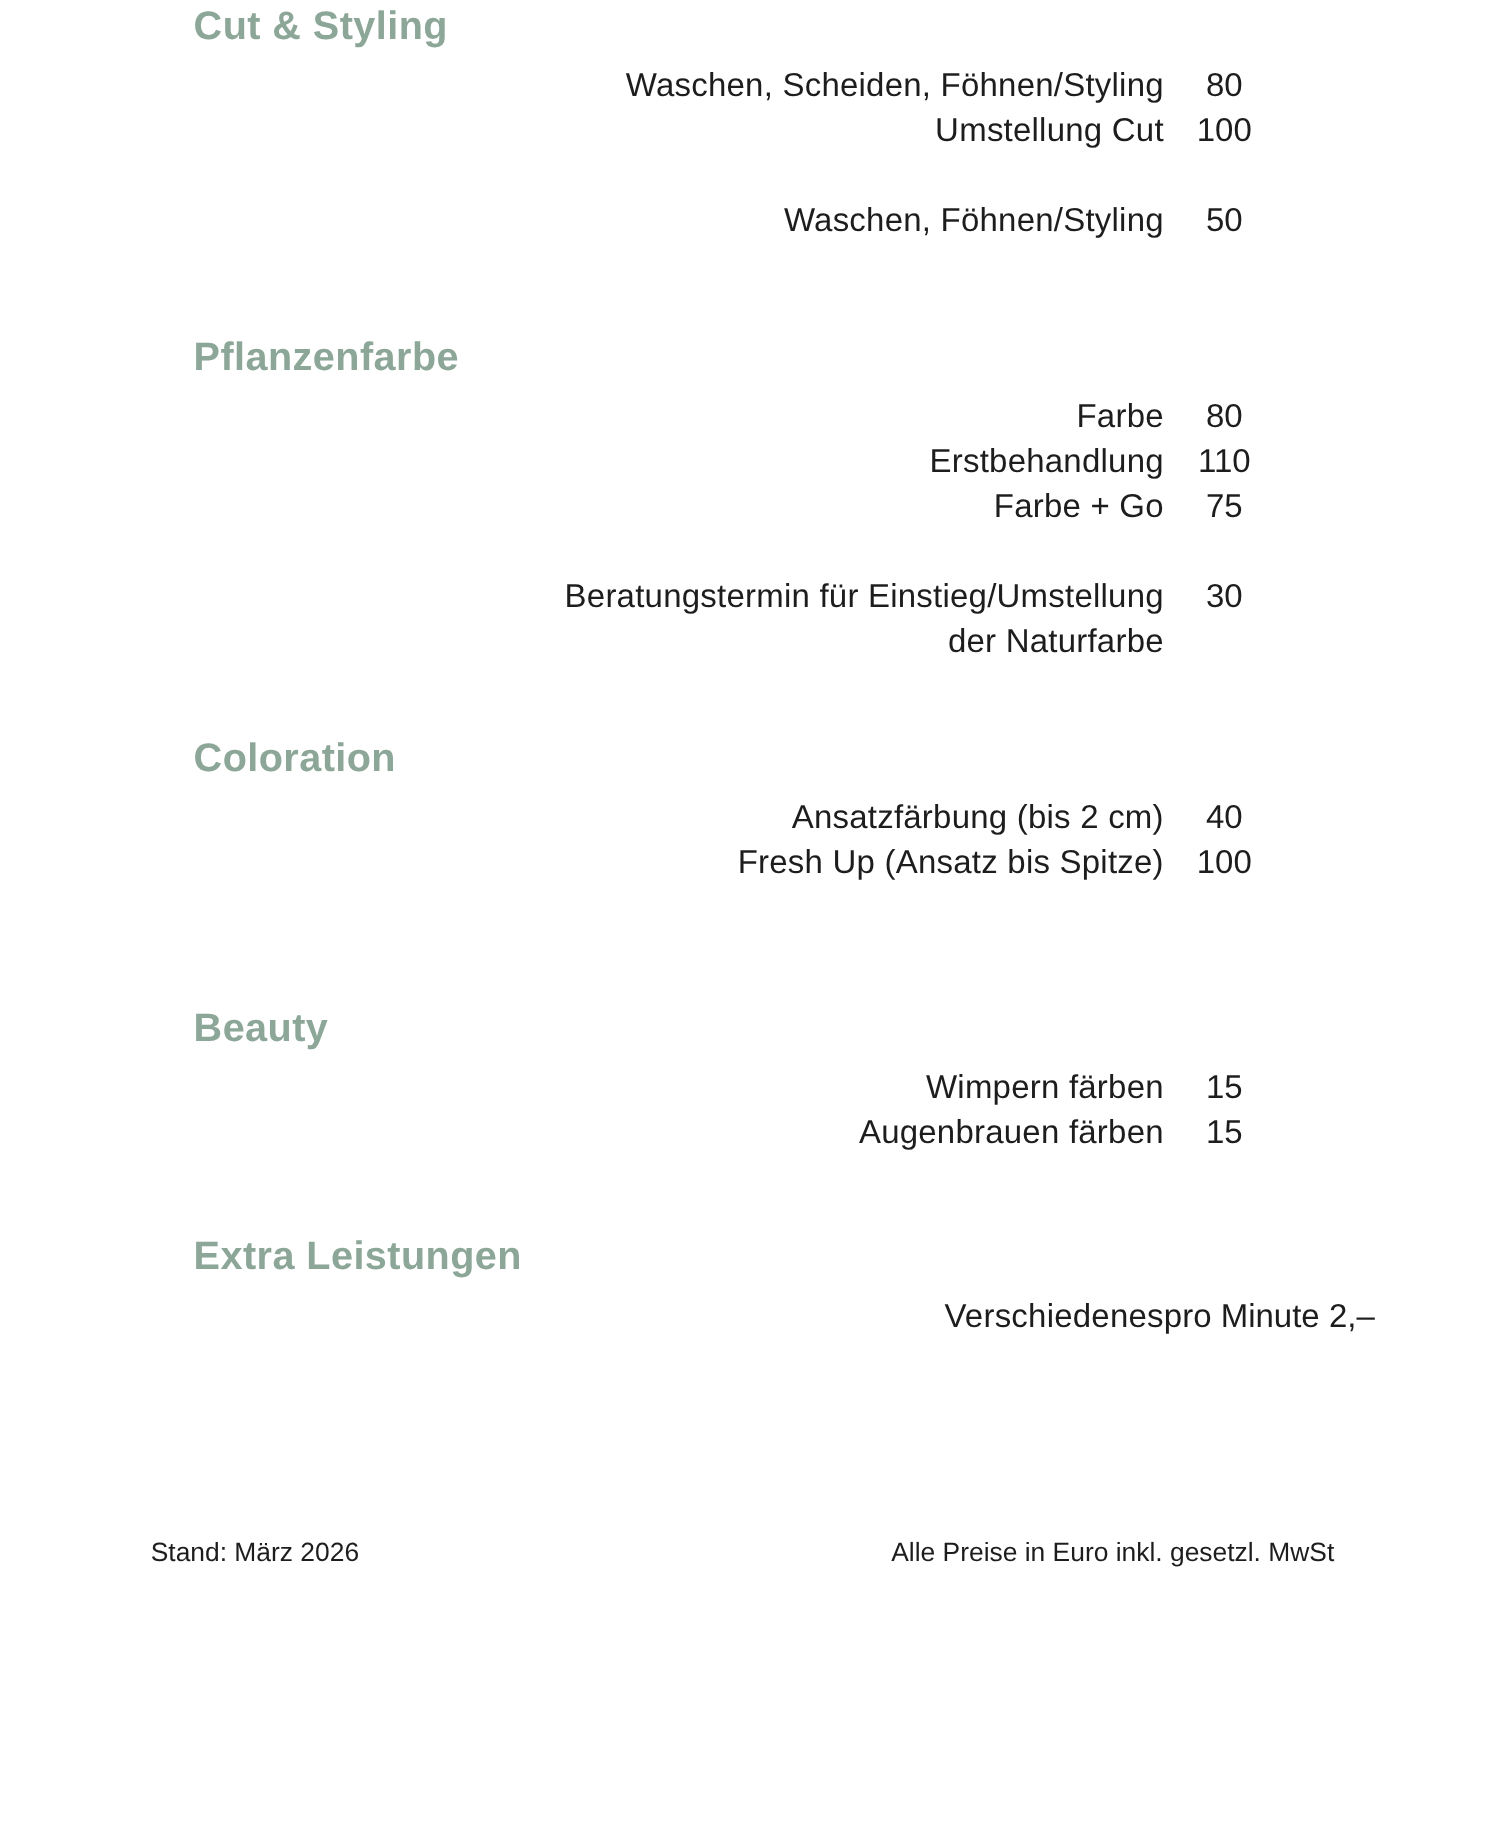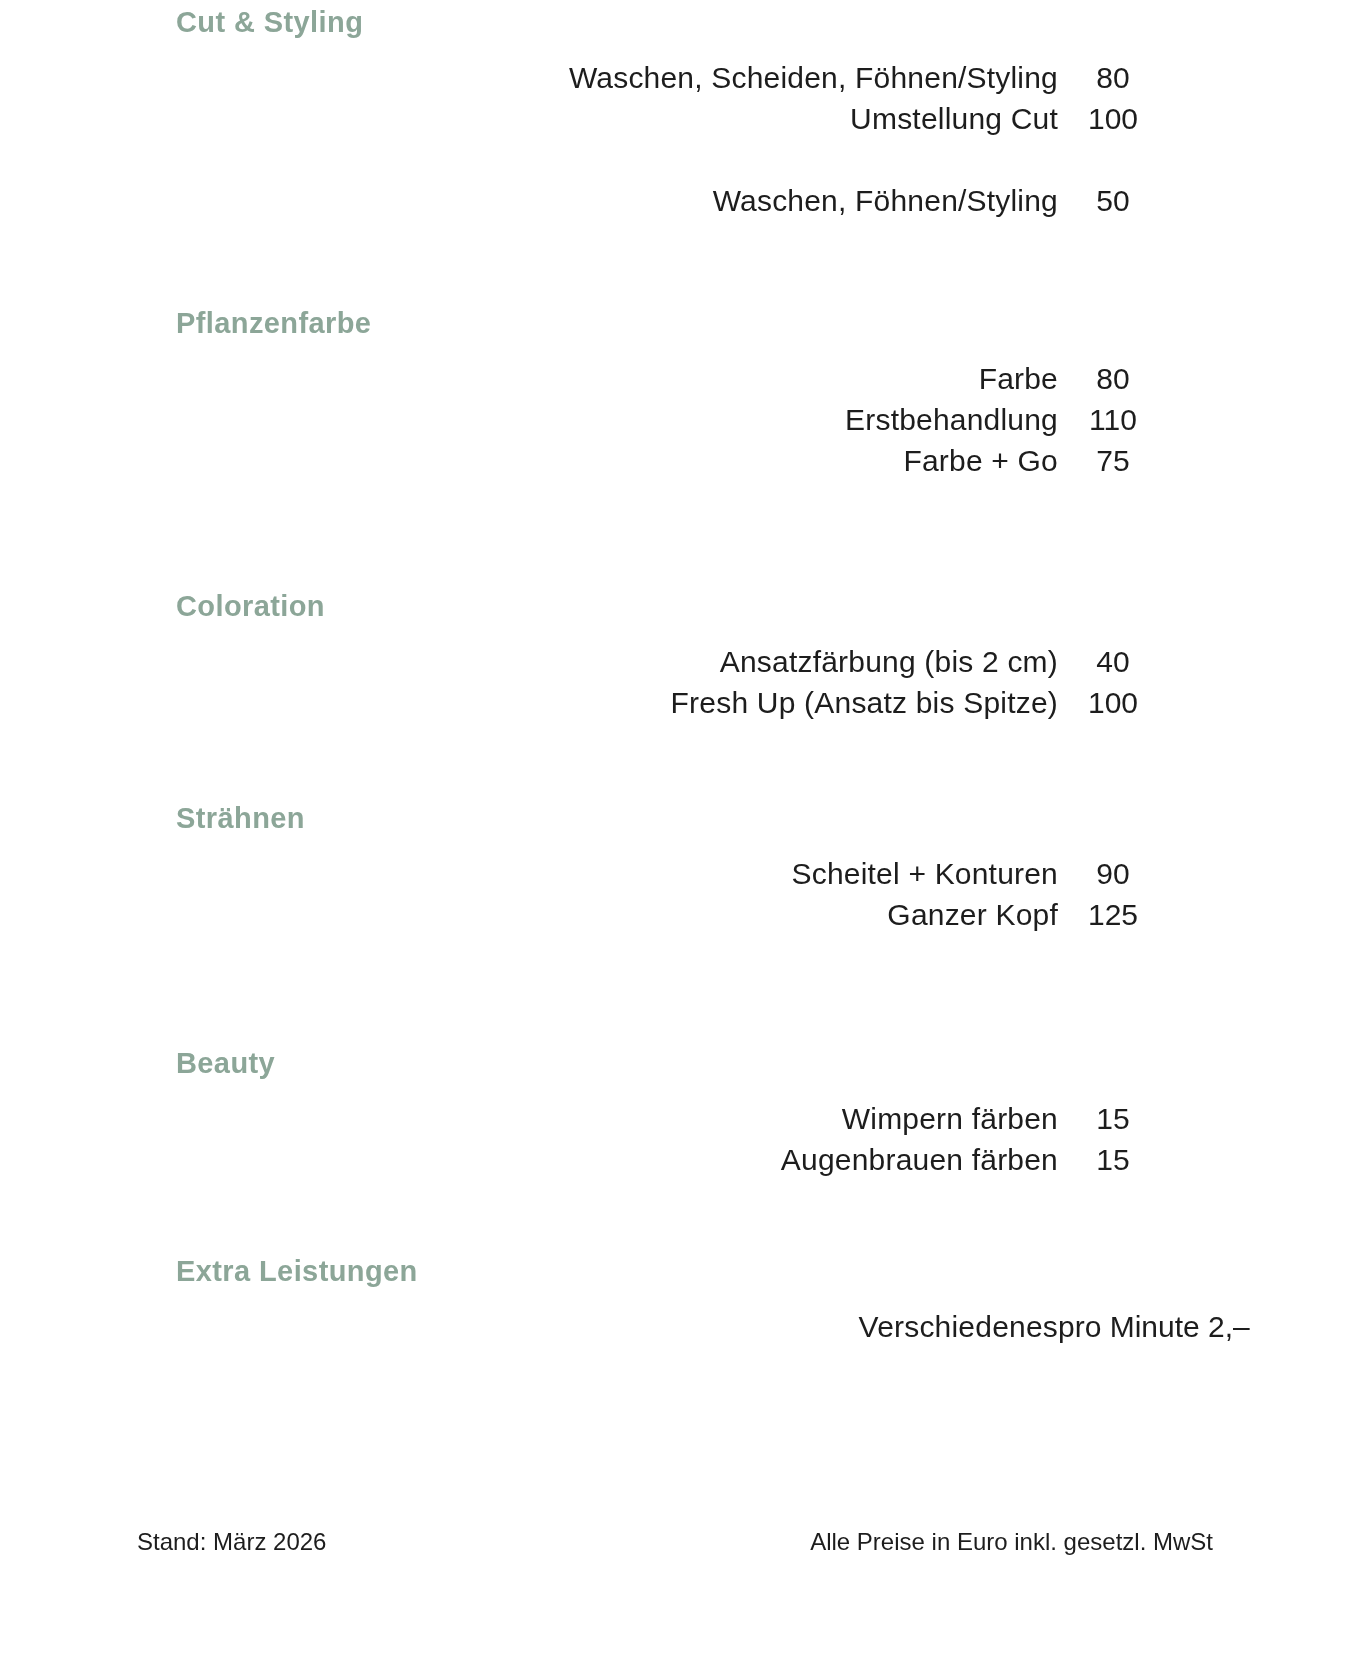--- a/index.html
+++ b/index.html
@@ -12,21 +12,21 @@
     width:1366px;height:1665px;overflow:hidden;
     background:var(--bg);
     color:var(--text-color);
     font-family:"Liberation Sans", sans-serif;
     -webkit-font-smoothing:antialiased;
   }
   .content{
     padding:2px 198px 0 176px;
   }
   .section-title{
-    font-size:29px;
+    font-size:36px;
     font-weight:700;
     letter-spacing:.4px;
     color:var(--heading-color);
     line-height:41px;
     margin:0 0 14px 0;
   }
   .row{
     display:flex;
     align-items:flex-start;
     font-size:30px;
@@ -88,41 +88,35 @@
       </div>
       <div class="row">
         <div class="label">Erstbehandlung</div>
         <div class="price">110</div>
       </div>
       <div class="row">
         <div class="label">Farbe + Go</div>
         <div class="price">75</div>
       </div>
       <div class="spacer"></div>
+      <div class="row">
+        <div class="label">Beratungstermin für Einstieg/Umstellung
+der Naturfarbe</div>
+        <div class="price">30</div>
+      </div>
     </section>
     <section class="section sec-3">
       <div class="section-title">Coloration</div>
       <div class="row">
         <div class="label">Ansatzfärbung (bis 2 cm)</div>
         <div class="price">40</div>
       </div>
       <div class="row">
         <div class="label">Fresh Up (Ansatz bis Spitze)</div>
         <div class="price">100</div>
-      </div>
-    </section>
-    <section class="section sec-4">
-      <div class="section-title">Strähnen</div>
-      <div class="row">
-        <div class="label">Scheitel + Konturen</div>
-        <div class="price">90</div>
-      </div>
-      <div class="row">
-        <div class="label">Ganzer Kopf</div>
-        <div class="price">125</div>
       </div>
     </section>
     <section class="section sec-5">
       <div class="section-title">Beauty</div>
       <div class="row">
         <div class="label">Wimpern färben</div>
         <div class="price">15</div>
       </div>
       <div class="row">
         <div class="label">Augenbrauen färben</div>

